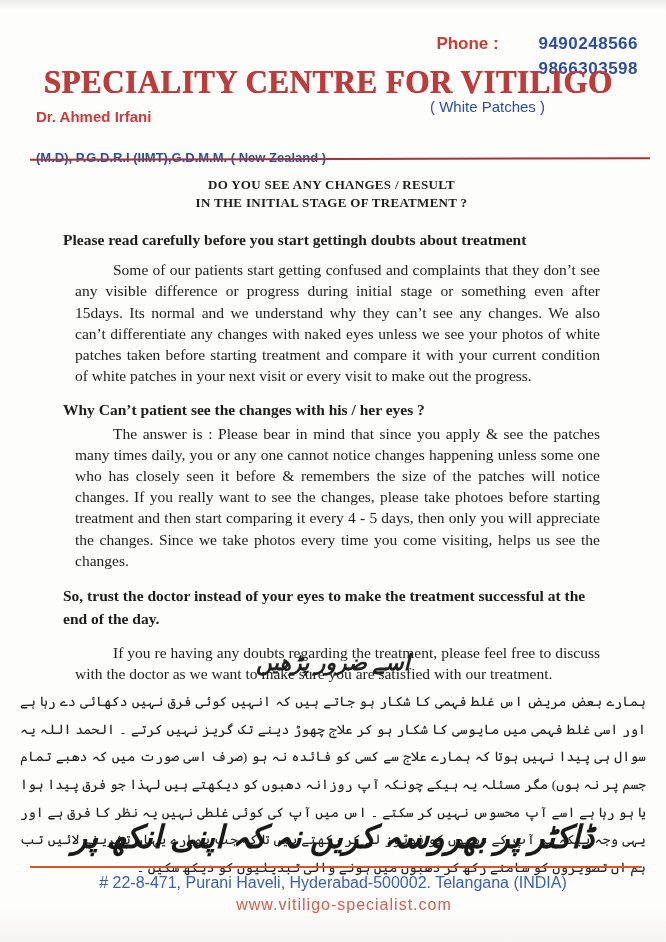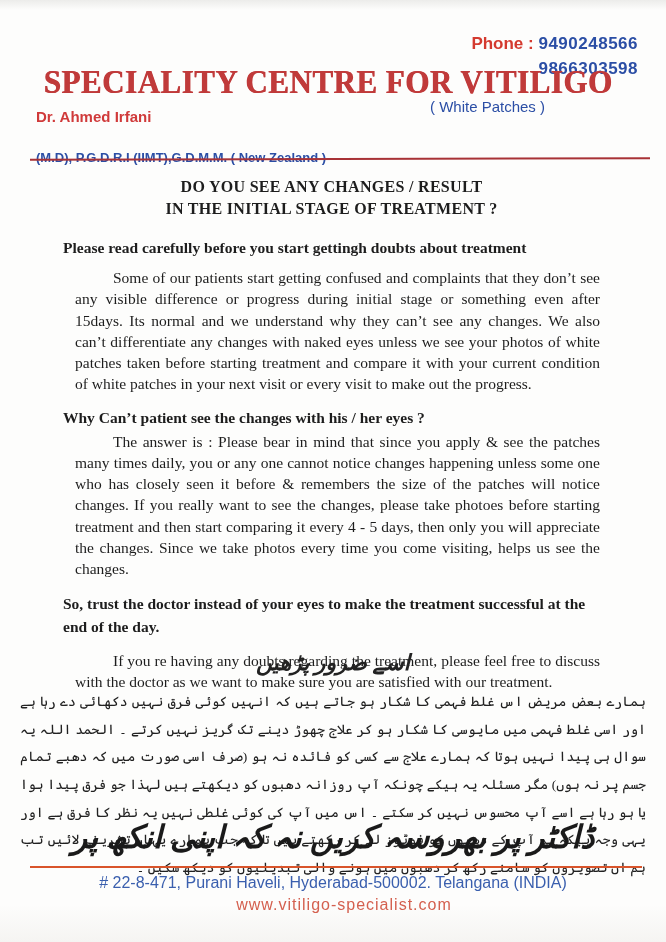--- a/index.html
+++ b/index.html
@@ -17,21 +17,21 @@
   }
   
   .phone-block{
     position:absolute;top:32px;right:28px;
     font-family:"Liberation Sans", sans-serif;
     font-weight:bold;font-size:17px;
     text-align:right;line-height:1.45;
     color:#2b4ea5;
   }
   .phone-label{color:#d43a2f;}
-  .phone-num{color:#2b4ea5;letter-spacing:0.5px;}
+  .phone-num{color:#2b4ea5;letter-spacing:0.5px;margin-left:35px;}
   .clinic-title{
     position:absolute;top:64px;left:0;right:10px;
     text-align:center;
     font-family:"Liberation Serif", serif;
     font-weight:bold;font-size:31px;
     color:#c03a3a;
     letter-spacing:0.5px;
     transform:scaleY(1.12);
     text-shadow:0.6px 0 0 #c03a3a;
     white-space:nowrap;
@@ -56,21 +56,21 @@
     position:absolute;top:158px;left:30px;right:16px;
     height:2px;background:#a83236;
     transform:rotate(-0.15deg);
   }
   
   .doc-body{
     position:absolute;top:176px;left:63px;width:537px;
     color:#1d1d1d;
   }
   .main-heading{
-    text-align:center;font-weight:bold;font-size:16px;
+    text-align:center;font-weight:bold;font-size:13px;
     line-height:1.35;letter-spacing:0.3px;
     margin:0 0 20px 0;
   }
   .lead-bold{
     font-weight:bold;font-size:15.5px;margin:0 0 10px 0;
   }
   .para{
     font-size:15.5px;line-height:1.37;text-align:justify;
     text-indent:38px;margin:0 0 14px 12px;
   }

